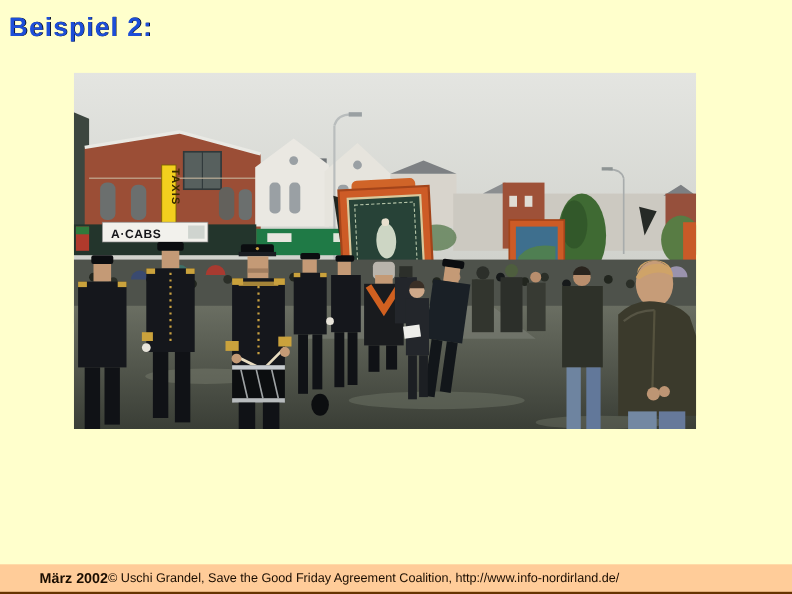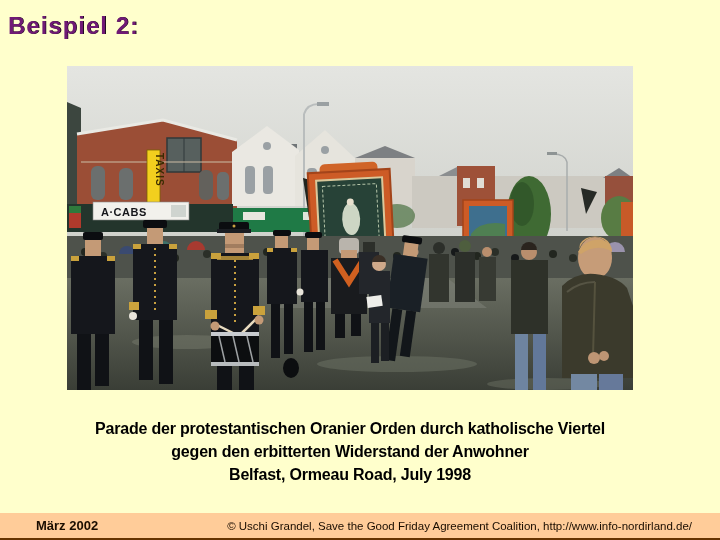--- a/index.html
+++ b/index.html
@@ -1,27 +1,27 @@
 <!DOCTYPE html>
 <html><head>
 <meta charset="utf-8">
 <style>
   html,body{margin:0;padding:0;}
   body{width:720px;height:540px;overflow:hidden;font-family:"Liberation Sans",sans-serif;}
   .slide{position:relative;width:720px;height:540px;background:#FFFFCC;}
-  .slide-title{position:absolute;left:8px;top:12px;font-size:24px;font-weight:800;color:#701a75;
+  .slide-title{position:absolute;left:8px;top:12px;font-size:24px;font-weight:800;color:#1d4ed8;
     letter-spacing:1px;text-shadow:0.6px 0 0 #000;}
   .photo-frame{position:absolute;left:67px;top:66px;width:566px;height:324px;overflow:hidden;}
   .photo-frame svg{display:block;}
   .caption{position:absolute;left:67px;top:417px;width:566px;text-align:center;
     font-size:16px;font-weight:bold;color:#000;line-height:23px;letter-spacing:-0.2px;}
   .caption div{white-space:nowrap;}
   .photo-credit{position:absolute;left:37px;top:488px;font-size:12px;font-weight:bold;color:#000;}
   .footer-bar{position:absolute;left:0;top:513px;width:720px;height:25px;background:#FFCC99;
-    border-bottom:2px solid #663300;display:flex;align-items:center;justify-content:space-between;
+    border-bottom:2px solid #663300;display:flex;align-items:center;
     box-sizing:content-box;}
   .footer-date{margin-left:36px;font-size:13px;font-weight:bold;color:#1a0d00;}
   .footer-copy{margin-right:28px;font-size:11.5px;font-weight:normal;color:#1a0d00;white-space:nowrap;}
 </style>
 </head>
 <body>
 
 <div class="slide">
 
   <div class="slide-title">Beispiel 2:</div>
@@ -281,25 +281,20 @@
         <path d="M500,226 q12,-10 28,-10" fill="none" stroke="#565444" stroke-width="2"></path>
         <line x1="528" y1="216" x2="526" y2="290" stroke="#55523e" stroke-width="2"></line>
         <circle cx="527" cy="292" r="6" fill="#bd9574"></circle>
         <circle cx="537" cy="290" r="5" fill="#bd9574"></circle>
         <rect x="504" y="308" width="26" height="16" fill="#7388a2"></rect>
         <rect x="532" y="308" width="24" height="16" fill="#66799a"></rect>
       </g>
     </svg>
   </div>
 
-  <div class="caption">
-    <div>Parade der protestantischen Oranier Orden durch katholische Viertel</div>
-    <div>gegen den erbitterten Widerstand der Anwohner</div>
-    <div>Belfast, Ormeau Road, July 1998</div>
-  </div>
 
 
   <div class="footer-bar">
     <span class="footer-date">März 2002</span>
     <span class="footer-copy">© Uschi Grandel, Save the Good Friday Agreement Coalition, http://www.info-nordirland.de/</span>
   </div>
 
 </div>
 
 </body></html>

